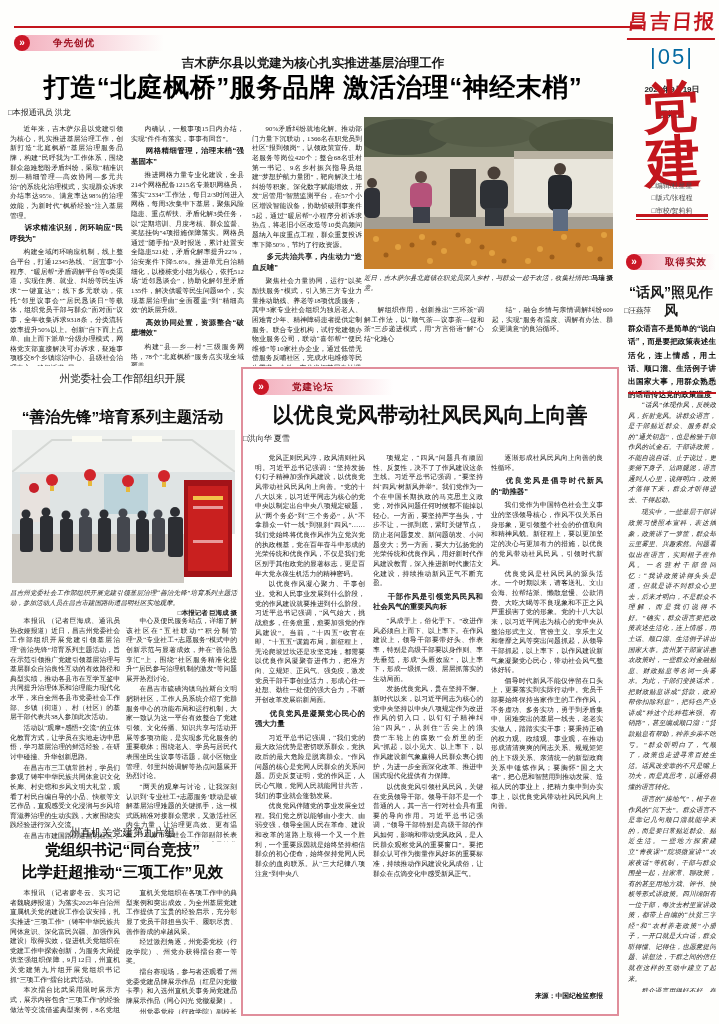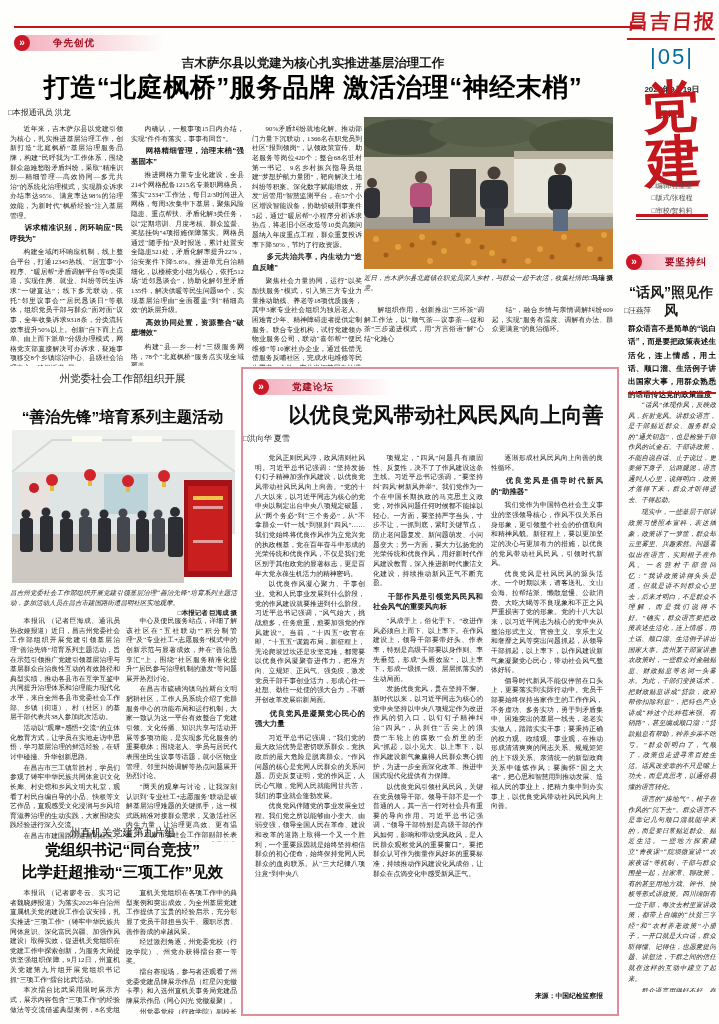--- a/index.html
+++ b/index.html
@@ -256,21 +256,21 @@
       <div class="li-p">经过激烈角逐，州党委党校（行政学院）、州党办获得擂台赛一等奖。</div>
       <div class="li-p">擂台赛现场，参与者还观看了州党委党建品牌展示作品（红星闪党徽卡季）和入选州直机关事务局党建品牌展示作品（同心闪光 党徽凝聚）。</div>
       <div class="li-p">州党委党校（行政学院）副校长刘晓慧表示，此次党组织书记抓“三项工作”擂台比武活动，旨在以党建为引领，以政治为统领，通过举例展示、经验分享等多种形式，有力地推动了“三项工作”落地见效。</div>
     </div>
 
   <div class="abs forum-box" style="left:241px;top:367px;width:374px;height:645px;">
     <div class="abs banner" style="left:10px;top:10px;width:140px;">
       <span class="chev">»</span>
       <span class="banner-label">党建论坛</span>
     </div>
-    <div class="abs forum-head" style="left:0;top:32px;width:100%;padding-left:16px;">以优良党风带动社风民风向上向善</div>
+    <div class="abs forum-head" style="left:0;top:32px;width:100%;">以优良党风带动社风民风向上向善</div>
     <div class="abs byline" style="left:0;top:64px;width:100%;">□洪向华  夏雪</div>
     <div class="abs col flexcol" style="left:12px;top:84px;width:110px;height:548px;">
         <div class="li-p">党风正则民风淳，政风清则社风明。习近平总书记强调：“坚持发扬钉钉子精神加强作风建设，以优良党风带动社风民风向上向善。”党的十八大以来，以习近平同志为核心的党中央以制定出台中央八项规定破题，从“两个务必”到“三个务必”，从“不拿群众一针一线”到狠刹“四风”……我们党始终将优良作风作为立党兴党的执政根基，党在百年奋斗中形成的光荣传统和优良作风，不仅是我们党区别于其他政党的显著标志，更是百年大党永葆生机活力的精神密码。</div>
         <div class="li-p">以优良作风凝心聚力、干事创业。党和人民事业发展到什么阶段，党的作风建设就要推进到什么阶段。习近平总书记强调，“风气始大，挑战愈多，任务愈重，愈要加强党的作风建设”。当前，“十四五”收官在即、“十五五”谋篇布局，新征程上，无论爬坡过坎还是攻坚克难，都需要以优良作风凝聚奋进伟力，把准方向、立规矩、正风气、强免疫，激发党员干部干事创业活力，形成心往一处想、劲往一处使的强大合力，不断开创改革发展崭新局面。</div>
         <div class="li-h">优良党风是凝聚党心民心的强大力量</div>
         <div class="li-p">习近平总书记强调，“我们党的最大政治优势是密切联系群众，党执政后的最大危险是脱离群众。”作风问题的核心是党同人民群众的关系问题。历史反复证明，党的作风正，人民心气顺，党同人民就能同甘共苦，我们的事业就会蓬勃发展。</div>
         <div class="li-p">优良党风伴随党的事业发展全过程。我们党之所以能够由小变大、由弱变强，领导全国人民在革命、建设和改革的道路上取得一个又一个胜利，一个重要原因就是始终坚持相信群众的初心使命，始终保持党同人民群众的血肉联系。从“三大纪律八项注意”到中央八</div>
       </div>
     <div class="abs col flexcol" style="left:130px;top:84px;width:110px;height:548px;">
         <div class="li-p">项规定，“四风”问题具有顽固性、反复性，决不了了作风建设这条主线。习近平总书记强调，“要坚持纠‘四风’树新风并举”。我们党作为一个在中国长期执政的马克思主义政党，对作风问题任何时候都不能掉以轻心。一方面，要坚持严字当头，寸步不让，一抓到底，紧盯关键节点，防止老问题复发、新问题萌发、小问题变大；另一方面，要大力弘扬党的光荣传统和优良作风，用好新时代作风建设教育，深入推进新时代廉洁文化建设，持续推动新风正气不断充盈。</div>
@@ -284,21 +284,21 @@
         <div class="li-h">优良党风是倡导时代新风的“助推器”</div>
         <div class="li-p">我们党作为中国特色社会主义事业的坚强领导核心，作风不仅关系自身形象，更引领整个社会的价值取向和精神风貌。新征程上，要以更加坚定的决心与更加有力的措施，以优良的党风带动社风民风，引领时代新风。</div>
         <div class="li-p">优良党风是社风民风的源头活水。一个时期以来，请客送礼、文山会海、拉帮结派、懒散怠慢、公款消费、大吃大喝等不良现象和不正之风严重损害了党的形象。党的十八大以来，以习近平同志为核心的党中央从整治形式主义、官僚主义、享乐主义和奢靡之风等突出问题抓起，从领导干部抓起，以上率下，以作风建设新气象凝聚党心民心，带动社会风气整体好转。</div>
         <div class="li-p">倡导时代新风不能仅停留在口头上，更要落实到实际行动中。党员干部要始终保持当家作主的工作作风，不务虚功、多务实功，勇于到矛盾集中、困难突出的基层一线去，老老实实做人，踏踏实实干事；要秉持正确的权力观、政绩观、事业观，在推动形成清清爽爽的同志关系、规规矩矩的上下级关系、亲清统一的新型政商关系中锤炼作风；要胸怀“国之大者”，把心思和智慧用到推动发展、造福人民的事业上，把精力集中到办实事上，以优良党风带动社风民风向上向善。</div>
         <div class="li-src">来源：中国纪检监察报</div>
       </div>
   </div>
 
   <div class="abs banner" style="left:626px;top:254px;width:90px;">
     <span class="chev">»</span>
-    <span class="banner-label">要坚持纠</span>
+    <span class="banner-label">取得实效</span>
   </div>
   <div class="abs op-head" style="left:624px;top:284px;width:94px;">“话风”照见作风</div>
   <div class="abs byline" style="left:624px;top:306px;width:94px;font-size:7.5px;">□汪燕萍</div>
   <div class="abs op-intro" style="left:628px;top:322px;width:88px;">群众语言不是简单的“说白话”，而是要把政策表述生活化，连上情感，用土话、顺口溜、生活例子讲出国家大事，用群众熟悉的话语传达党的政策温度</div>
   <div class="abs thin-red" style="left:628px;top:392px;width:88px;"></div>
   <div class="abs col op-body flexcol" style="left:628px;top:400px;width:88px;height:592px;">
       <div class="li-p">“话风”体现作风，反映政风，折射党风。讲群众语言，是干部贴近群众、服务群众的“通关钥匙”，也是检验干部作风的试金石。干部讲政策，不能自说自话、止于说过，更要俯下身子、沾两腿泥，语言通到人心里，说得明白，政策才落得下来，群众才听得进去、干得起劲。</div>
       <div class="li-p">现实中，一些基层干部讲政策习惯照本宣科，表达抽象，政策讲了一箩筐，群众却云里雾里、兴趣索然。问题看似出在语言，实则根子在作风。一名驻村干部曾回忆：“我讲政策讲得头头是道，但就是讲不到群众心里去，后来才明白，不是群众不理解，而是我们说得不好。”确实，群众语言要把政策表述生活化，连上情感，用土话、顺口溜、生活例子讲出国家大事。贵州某干部宣讲惠农政策时，一些群众对金融贴息、财政贴息等名词一头雾水。为此，干部们变换话术，把财政贴息讲成“贷款，政府帮你扣除利息”，把特色产业讲成“种这个比种苞米强、有销路”，甚至编成顺口溜：“贷款贴息有帮助，种养乡亲不吃亏。”群众听明白了，气顺了，政策也走进寻常百姓生活。话风改变靠的不只是嘴上功夫，而是真思考，以通俗易懂的语言转化。</div>
       <div class="li-p">语言的“接地气”，根子在作风的“沉下去”。群众语言不是靠记几句顺口溜就能学来的，而是要日常贴近群众、贴近生活。一些地方探索建立“青夜课”“院坝微宣讲”“农家夜话”等机制，干部与群众围坐一起，拉家常、聊政策，有的甚至用地方戏、评书、快板等形式讲政策。四川绵阳有一位干部，每次去村里宣讲政策，都带上自编的“扶贫三字经”和“农村养老政策”小册子，一开口就是大白话，群众听得懂、记得住，也愿意提问题、讲想法，干群之间的信任就在这样的互动中建立了起来。</div>
       <div class="li-p">群众语言用得好不好，在于干部的群众观念强不强、宗旨意识深不深。有的干部之所以说不到点子上，是因为远离真实的群众之语；有的干部说得土气却说到群众心坎里，是因为他们懂得用群众立场想问题，懂得用群众语言讲清楚党和政府的好政策。群众语里有真意，也有问题，干部要站好“听”的岗，学会从家长里短中捕捉民意诉求，把民意听全、听懂、听真。</div>

